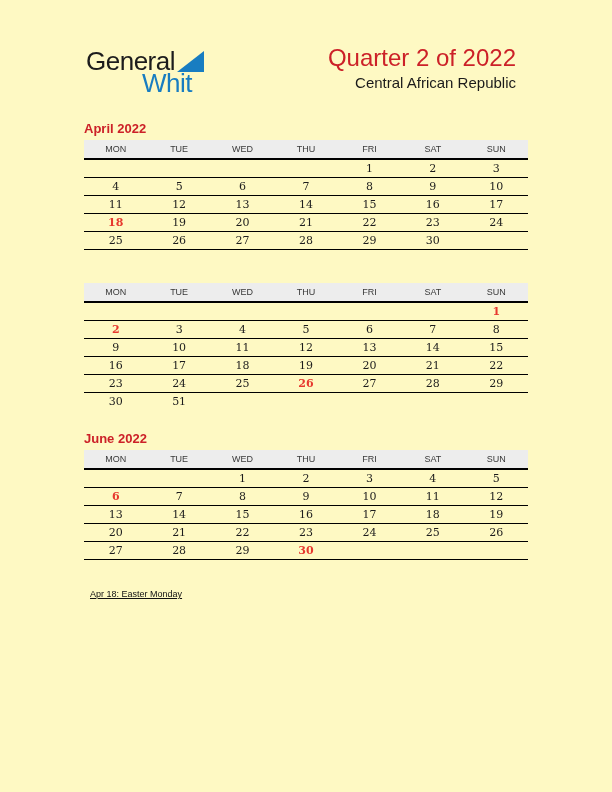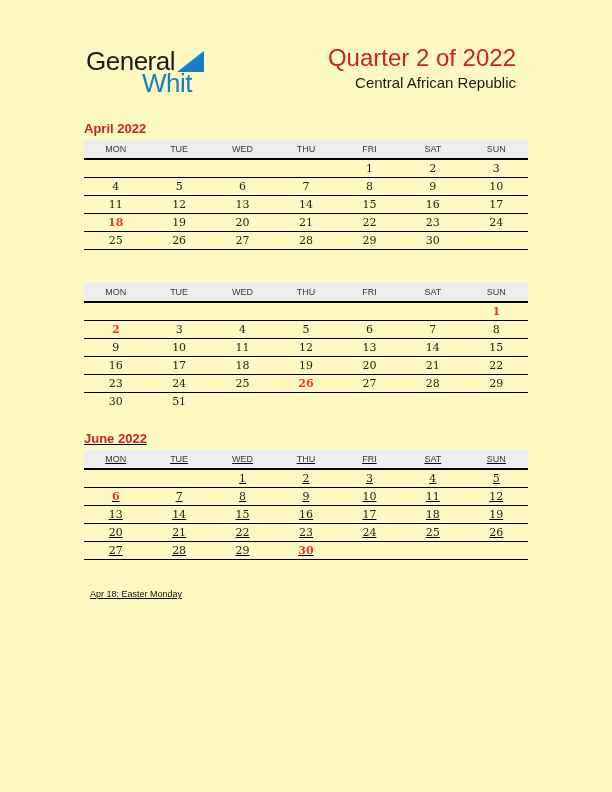--- a/index.html
+++ b/index.html
@@ -18,21 +18,21 @@
 
   .titleblock { position:absolute; right:12px; top:0; text-align:right; }
   .title { font-size:24px; line-height:28px; color:var(--brand-red); }
   .subtitle { font-size:15px; line-height:18px; color:#1b1b1b; margin-top:2px; }
 
   
   .months { position:absolute; left:84px; top:122px; width:444px; }
   .month-name { font-size:13px; line-height:14px; font-weight:bold; color:var(--brand-red); margin-bottom:4px; }
   .month.m1 { margin-top:0; }
   .month.m2 { margin-top:33px; }
-  .month.m3 { margin-top:22px;text-decoration:underline; }
+  .month.m3 { margin-top:22px; }
 
   table.cal { width:100%; border-collapse:collapse; table-layout:fixed; }
   table.cal th {
     height:18px; background:var(--header-bg); border-bottom:2px solid #000;
     font-size:9px; font-weight:normal; color:#383838; text-align:center; padding:0;
   }
   table.cal td {
     height:16px; border-bottom:1px solid #000; padding:0 0 1px 0;
     font-family:"DejaVu Serif", serif; font-size:11px; text-align:center;
     color:#1d1d1d; vertical-align:middle;

